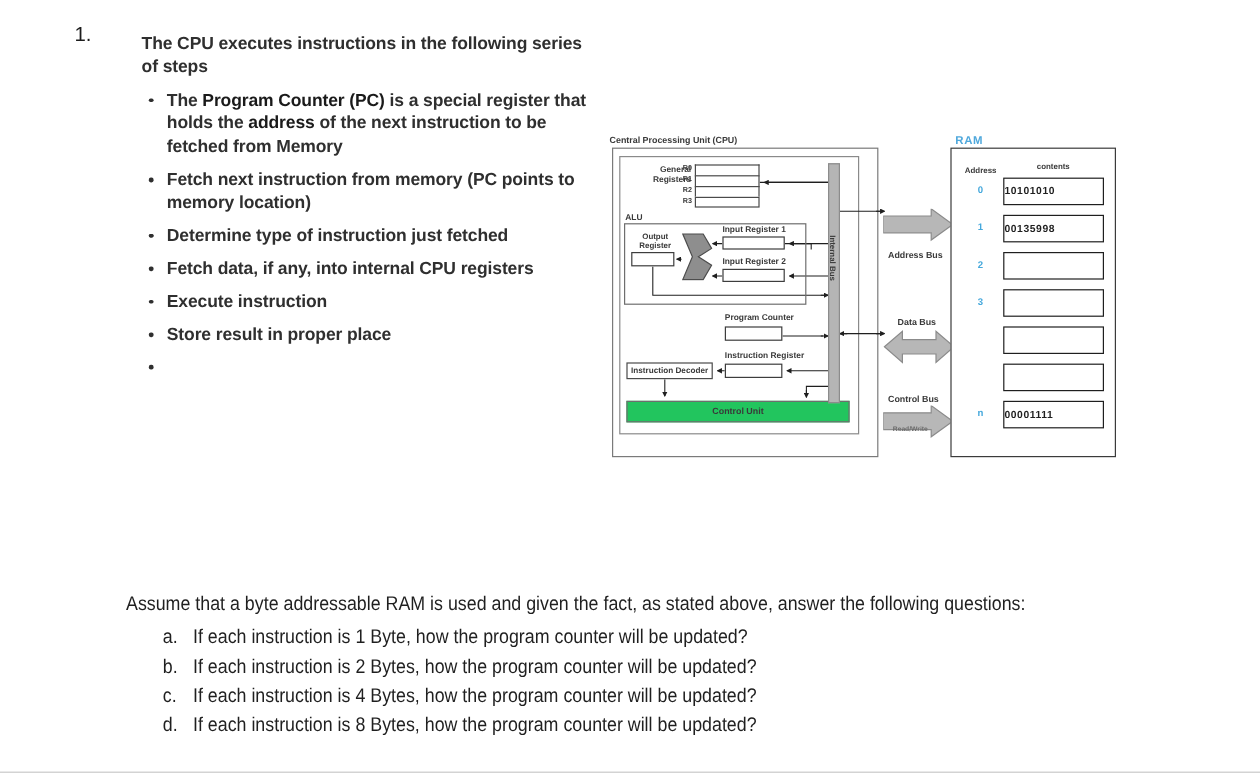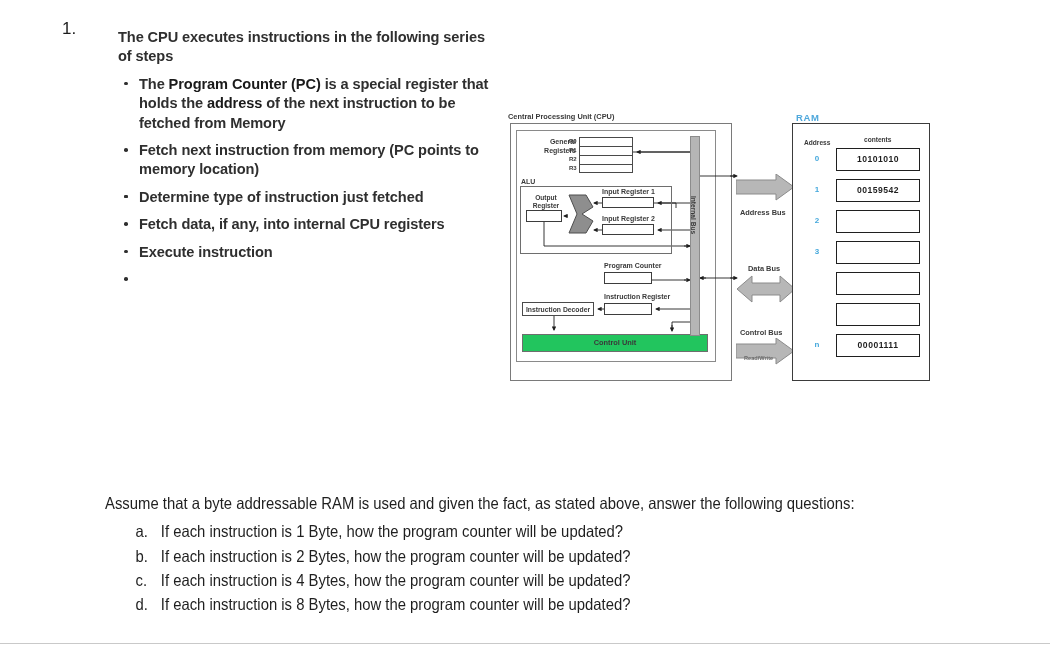--- a/index.html
+++ b/index.html
@@ -197,21 +197,21 @@
 
   
   #ram-box {
     position:absolute; left:288px; top:11px; width:138px; height:258px;
     border:1.7px solid #3b3b3b; box-sizing:border-box; background:#fff;
   }
   #addr-hdr { position:absolute; left:300px; top:27px; font-size:6.6px; font-weight:700; color:#3a3a3a;}
   #cont-hdr { position:absolute; left:360px; top:24px; font-size:6.6px; font-weight:700; color:#3a3a3a;}
   .ram-row { position:absolute; left:332px; width:84px; height:23px;
              border:1.6px solid #1f1f1f; box-sizing:border-box; background:#fff;
-             font-size:8.6px; font-weight:700; color:#1f1f1f; text-align:center; line-height:21px;
+             font-size:8.6px; font-weight:700; color:#1f1f1f; text-align:left; line-height:21px;
              letter-spacing:0.5px; }
   .ram-addr { position:absolute; left:306px; width:14px; text-align:center;
               font-size:8px; font-weight:700; color:#45a8dc; }
 
   
   .bus-lbl { position:absolute; font-size:7.4px; font-weight:700; color:#3a3a3a; white-space:nowrap;}
   .bus-svg { position:absolute; }
 
   
   #assume {
@@ -242,20 +242,21 @@
 
 <div id="slide-block">
   <div id="slide-intro">The CPU executes instructions in the following series of steps</div>
   <ul class="bullets" id="bullet-list">
       <li><span class="dot"></span><span><span>The </span><b>Program Counter  (PC)</b><span> is a special register that holds the </span><b>address</b><span> of the next instruction to be fetched from Memory</span></span></li>
       <li><span class="dot"></span><span><span>Fetch next instruction from memory (PC points to memory location)</span></span></li>
       <li><span class="dot"></span></li>
       <li><span class="dot"></span><span><span>Determine type of instruction just fetched</span></span></li>
       <li><span class="dot"></span><span><span>Fetch data, if any, into internal CPU registers</span></span></li>
       <li><span class="dot"></span><span><span>Execute instruction</span></span></li>
+      <li><span class="dot"></span><span><span>Store result in proper place</span></span></li>
       <li><span class="dot"></span></li>
     </ul>
 </div>
 
 <div id="diagram">
 
   <div id="cpu-title">Central Processing Unit (CPU)</div>
   <div id="ram-title">RAM</div>
 
   <div id="cpu-box"></div>
@@ -360,21 +361,21 @@
     <path d="M0,6 L40,6 L40,0 L58,13 L40,26 L40,20 L0,20 Z" fill="#b7b7b7" stroke="#8b8b8b" stroke-width="1"></path>
   </svg>
   <div class="bus-lbl" style="left:240px; top:243px; font-size:5.6px; color:#6b6b6b;">Read/Write</div>
 
   <div id="ram-box"></div>
   <div id="addr-hdr">Address</div>
   <div id="cont-hdr">contents</div>
   <div id="ram-cells">
       <div class="ram-row" style="top: 36px;">10101010</div>
       <div class="ram-addr" style="top: 42px;">0</div>
-      <div class="ram-row" style="top: 67px;">00159542</div>
+      <div class="ram-row" style="top: 67px;">00135998</div>
       <div class="ram-addr" style="top: 73px;">1</div>
       <div class="ram-row" style="top: 98px;"></div>
       <div class="ram-addr" style="top: 104px;">2</div>
       <div class="ram-row" style="top: 129px;"></div>
       <div class="ram-addr" style="top: 135px;">3</div>
       <div class="ram-row" style="top: 160px;"></div>
       <div class="ram-addr" style="top: 166px;"></div>
       <div class="ram-row" style="top: 191px;"></div>
       <div class="ram-addr" style="top: 197px;"></div>
       <div class="ram-row" style="top: 222px;">00001111</div>

